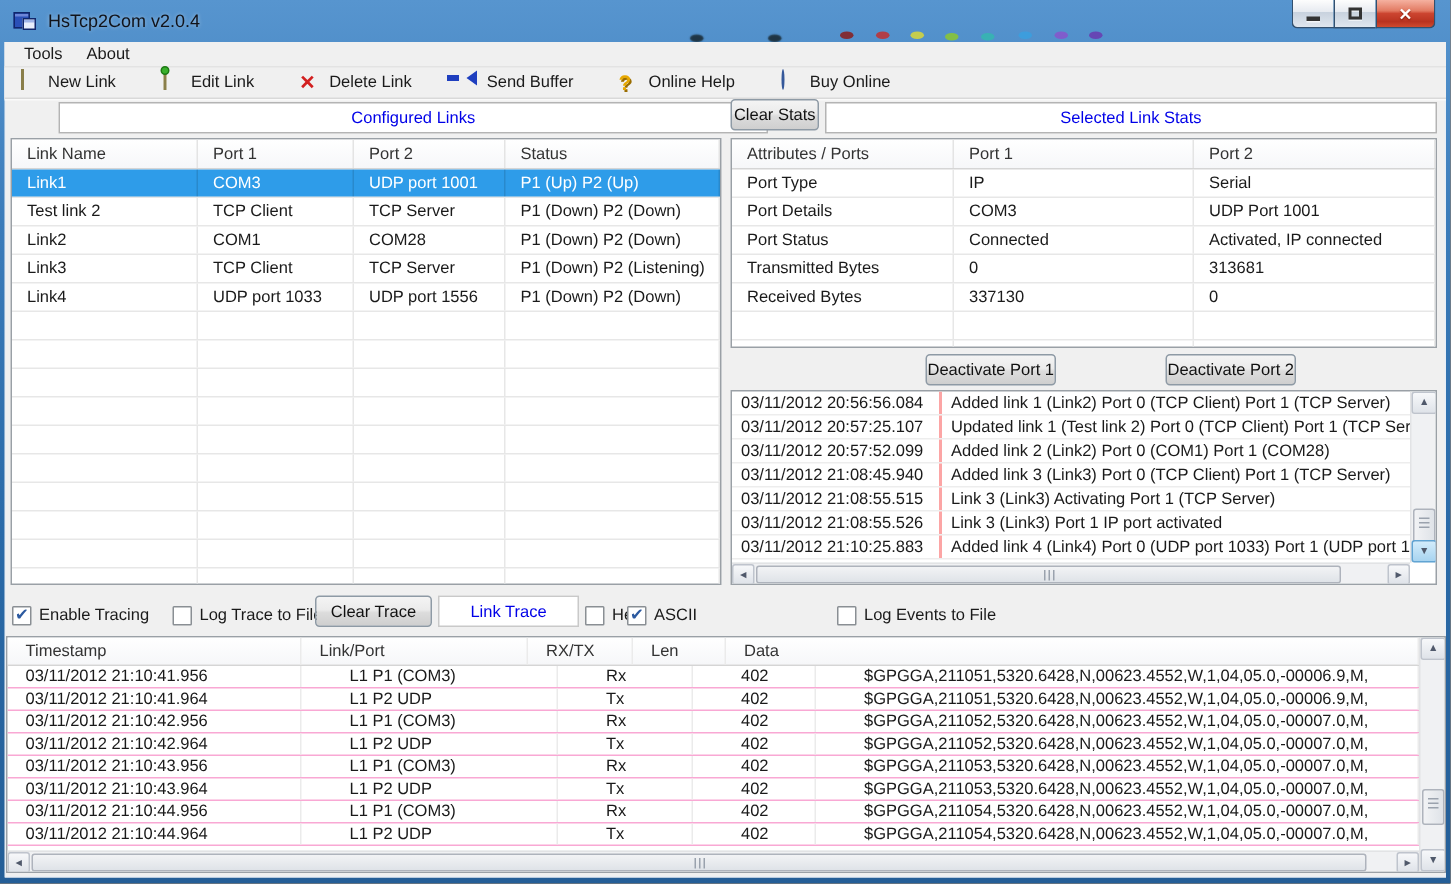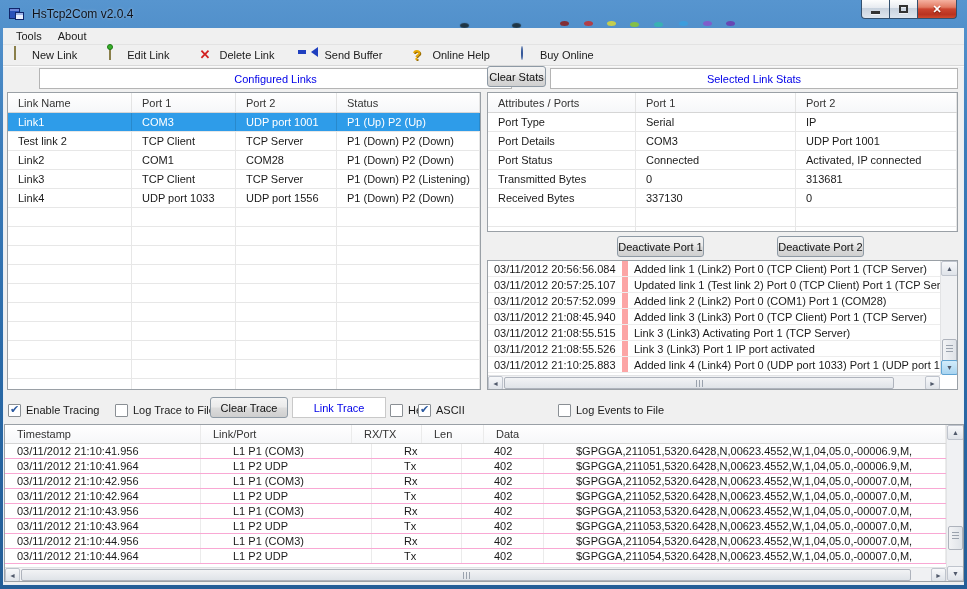--- a/index.html
+++ b/index.html
@@ -59,21 +59,21 @@
   .t-row { display:grid; height:19px; border-bottom:1px solid #e7e7e7; }
   .t-row > div { display:flex; align-items:center; padding-left:10px; border-right:1px solid #e7e7e7; overflow:hidden; white-space:nowrap; }
   .grid-links { grid-template-columns:124px 104px 101px 1fr; }
   .grid-stats { grid-template-columns:148px 160px 1fr; }
   .t-row.selected { background:#2e9ce9; color:#fff; }
   .t-row.selected > div { border-right-color:rgba(0,0,0,.12); }
   
   #event-log { left:484px; top:194px; width:471px; height:130px; }
   .ev-rows { position:absolute; top:0; left:0; right:17px; bottom:14px; overflow:hidden; }
   .ev-row { display:grid; grid-template-columns:140px 1fr; height:16px; border-bottom:1px solid #ededed; }
-  .ev-row > div { display:flex; align-items:center; padding-left:6px; border-right:6px solid #fca5a5; white-space:nowrap; overflow:hidden; }
+  .ev-row > div { display:flex; align-items:center; padding-left:6px; border-right:2px solid #fca5a5; white-space:nowrap; overflow:hidden; }
   .ev-row > div:last-child { border-right:none; }
   
   #trace-table { left:1px; top:358px; width:960px; height:158px; }
   .tr-head, .tr-row { display:grid; grid-template-columns:196px 151px 70px 62px 1fr; }
   .tr-head { height:19px; background:linear-gradient(180deg,#ffffff,#f6f7f9); border-bottom:1px solid #d5d5d5; color:#333; width:941px; }
   .tr-head > div, .tr-row > div { display:flex; align-items:center; padding-left:12px; border-right:1px solid #ebebeb; white-space:nowrap; overflow:hidden; }
   .tr-row { height:15px; border-bottom:1px solid #f9a8d4; width:941px;gap:20px; }
   
   .vscroll { position:absolute; top:0; right:0; width:17px; background:#f0f1f3; border-left:1px solid #e2e3e5; }
   .hscroll { position:absolute; left:0; bottom:0; height:14px; background:#f0f1f3; border-top:1px solid #e2e3e5; }
@@ -285,22 +285,22 @@
 
       <div class="panel" id="stats-table">
         <div class="t-header grid-stats" id="stats-head">
             <div>Attributes / Ports</div>
             <div>Port 1</div>
             <div>Port 2</div>
           </div>
         <div id="stats-body">
             <div class="t-row grid-stats">
               <div>Port Type</div>
+              <div>IP</div>
               <div>Serial</div>
-              <div>IP</div>
             </div>
             <div class="t-row grid-stats">
               <div>Port Details</div>
               <div>COM3</div>
               <div>UDP Port 1001</div>
             </div>
             <div class="t-row grid-stats">
               <div>Port Status</div>
               <div>Connected</div>
               <div>Activated, IP connected</div>

